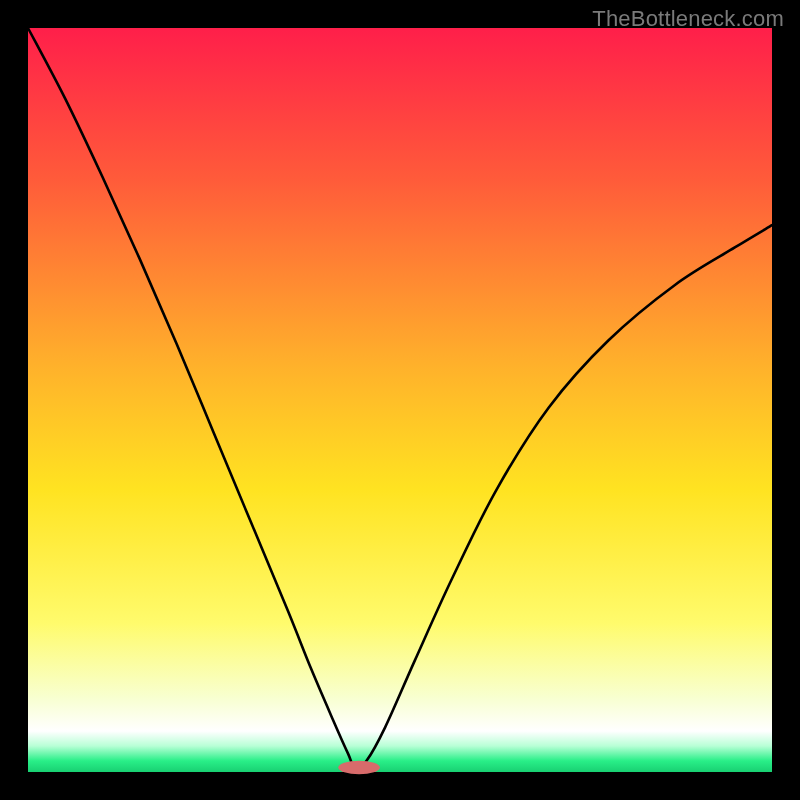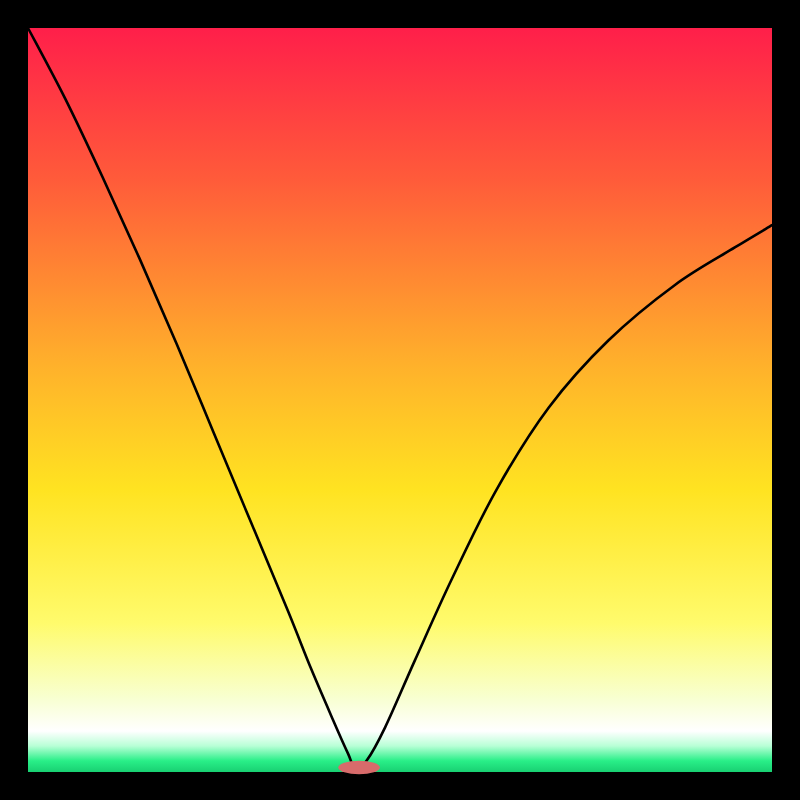--- a/index.html
+++ b/index.html
@@ -42,20 +42,21 @@
   }
   .marker {
     fill: #d86b6b;
     stroke: none;
   }
 </style>
 </head>
 <body>
 
 <div class="frame">
+  <div class="watermark">TheBottleneck.com</div>
 
   <svg id="plot-svg" width="800" height="800" viewBox="0 0 800 800">
     <defs>
       <linearGradient id="bg-grad" x1="0" y1="0" x2="0" y2="1">
           <stop offset="0.00%" stop-color="#ff1f4a"></stop>
           <stop offset="20.00%" stop-color="#ff5a3a"></stop>
           <stop offset="45.00%" stop-color="#ffb02b"></stop>
           <stop offset="62.00%" stop-color="#ffe321"></stop>
           <stop offset="80.00%" stop-color="#fffb6c"></stop>
           <stop offset="90.00%" stop-color="#f8ffd0"></stop>

